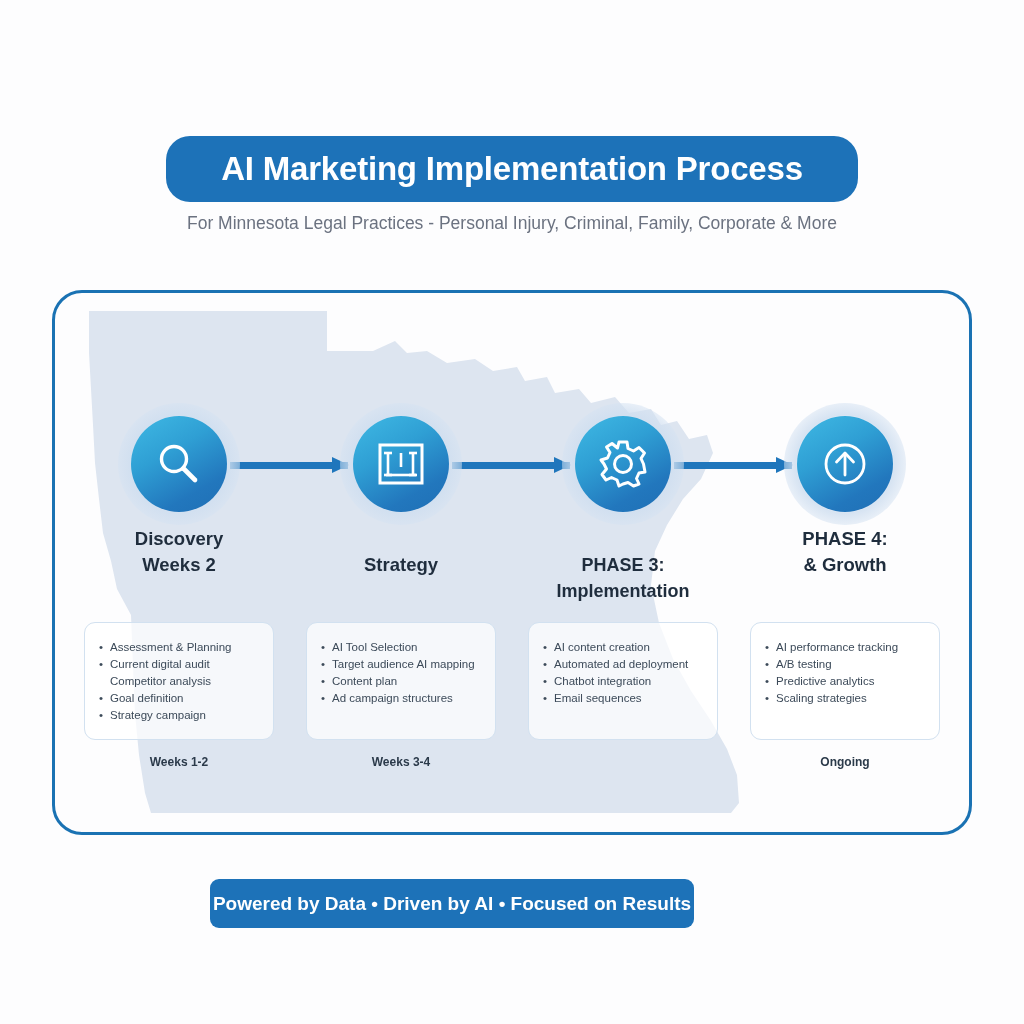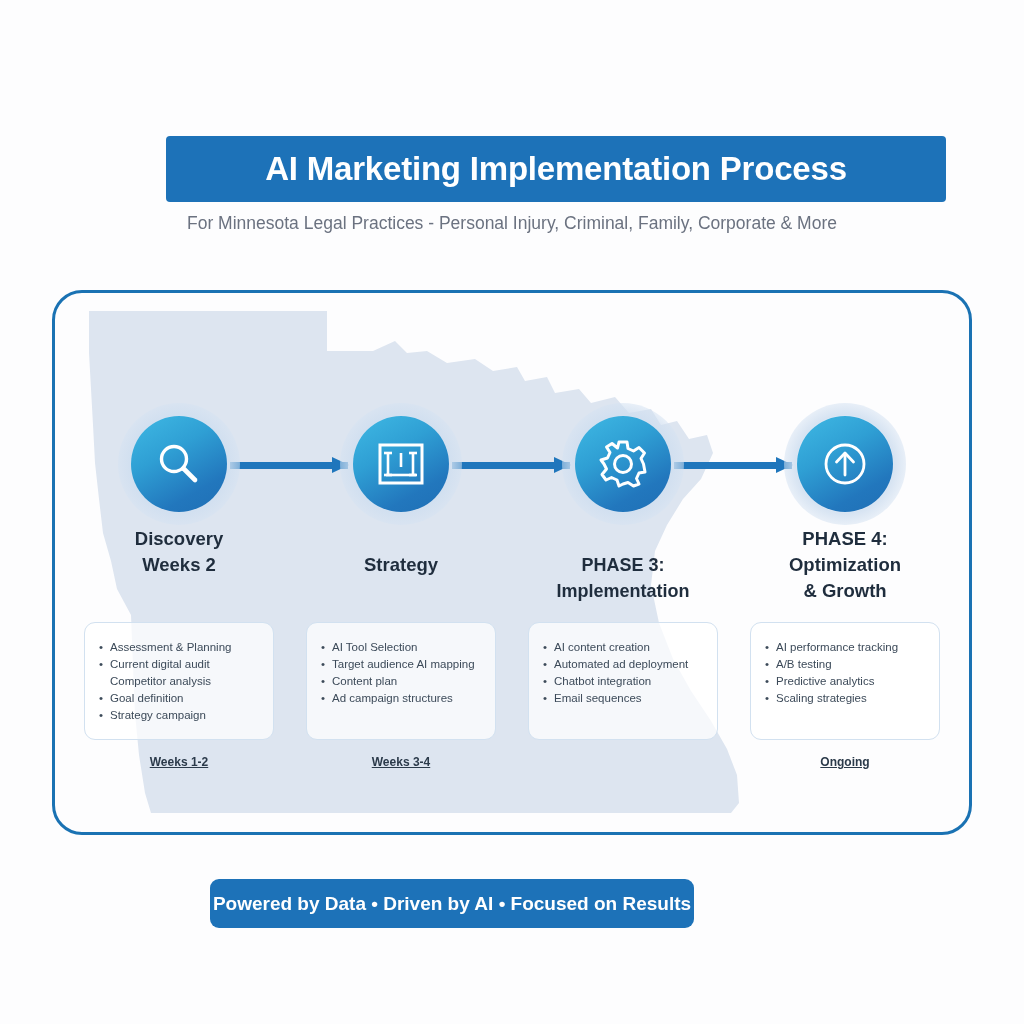--- a/index.html
+++ b/index.html
@@ -16,24 +16,24 @@
     position: relative;
     width: 1024px;
     height: 1024px;
   }
 
   
   .title-banner {
     position: absolute;
     left: 166px;
     top: 136px;
-    width: 780px;
+    width: 692px;
     height: 66px;
     background: #1d72b8;
-    border-radius: 4px;
+    border-radius: 24px;
     display: flex;
     align-items: center;
     justify-content: center;
   }
   .title-banner .title-text {
     color: #ffffff;
     font-size: 33px;
     font-weight: bold;
     letter-spacing: -0.2px;
     white-space: nowrap;
@@ -199,21 +199,20 @@
   
   .duration {
     position: absolute;
     top: 465px;
     left: 0;
     width: 222px;
     text-align: center;
     font-size: 12px;
     font-weight: bold;
     color: #2b3a4a;
-    text-decoration: underline;
   }
 
   
   .footer-banner {
     position: absolute;
     left: 210px;
     top: 879px;
     width: 484px;
     height: 49px;
     background: #1d72b8;
@@ -407,21 +406,20 @@
         <span>
           <svg width="52" height="52" viewBox="0 0 52 52">
             <circle cx="26" cy="26" r="19" fill="none" stroke="#ffffff" stroke-width="2.8"></circle>
             <line x1="26" y1="37" x2="26" y2="16" stroke="#ffffff" stroke-width="2.8" stroke-linecap="round"></line>
             <polyline points="17.5,24 26,15 34.5,24" fill="none" stroke="#ffffff" stroke-width="2.8" stroke-linecap="round" stroke-linejoin="round"></polyline>
           </svg>
         </span>
       </div>
       <div class="phase-title">
         <div>PHASE 4:</div>
-        <div>Optimization</div>
         <div>&amp; Growth</div>
       </div>
       <div class="card">
         <ul>
           <li class="bulleted">AI performance tracking</li>
           <li class="bulleted">A/B testing</li>
           <li class="bulleted">Predictive analytics</li>
           <li class="bulleted">Scaling strategies</li>
         </ul>
       </div>

